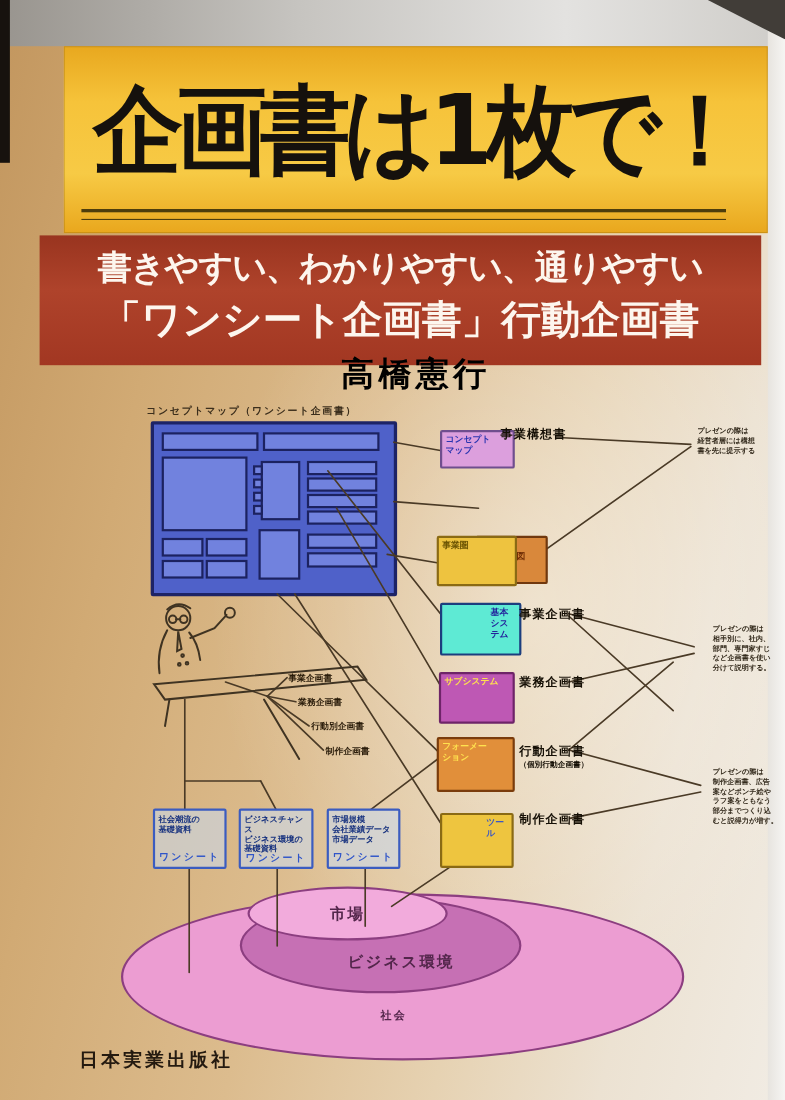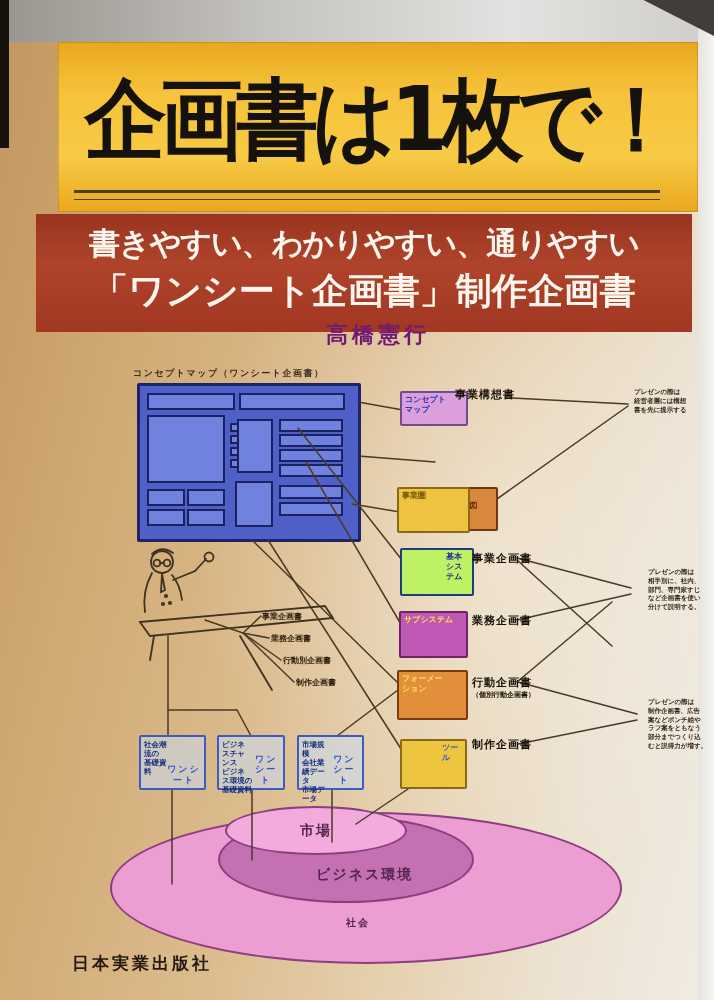--- a/index.html
+++ b/index.html
@@ -43,42 +43,42 @@
   
   .band-sub{
     left:36px;top:214px;width:656px;height:118px;z-index:3;color:#fdf6ee;
     background:linear-gradient(180deg,#99341f 0%,#af432b 42%,#a23722 100%);
     text-align:center;
   }
   .band-sub .l1{margin-top:9px;font-size:31px;font-weight:800;letter-spacing:-1px;}
   .band-sub .l2{margin-top:2px;font-size:36px;font-weight:800;letter-spacing:0px;}
 
   .author{left:58px;top:320px;width:640px;z-index:3;text-align:center;
-    font-size:22px;font-weight:800;color:#701a75;letter-spacing:4px;}
+    font-size:30px;font-weight:800;color:#000000;letter-spacing:4px;}
 
   
   .caption{left:133px;top:367px;z-index:4;font-size:9px;font-weight:700;
     color:#3b2e1c;letter-spacing:1.5px;}
 
   .panel{left:137px;top:383px;width:224px;height:159px;z-index:2;
     background:#4f61c9;border:3px solid #1d2366;box-sizing:border-box;border-radius:2px;}
 
   .sheetbox{z-index:4;box-sizing:border-box;border:2px solid;border-radius:2px;
     font-size:8px;font-weight:700;padding:2px 3px;line-height:1.25;}
 
   .doclabel{z-index:5;font-size:11px;font-weight:800;color:#161006;letter-spacing:1px;white-space:nowrap;}
   .doclabel .sub{font-size:7px;font-weight:700;letter-spacing:0;}
 
   .fanlabel{z-index:5;font-size:8px;font-weight:800;color:#2a1c0a;white-space:nowrap;}
 
   .note{z-index:5;font-size:6.5px;line-height:1.35;color:#332a1c;font-weight:600;}
 
   .datasheet{z-index:4;box-sizing:border-box;border:2px solid #3b5cc0;border-radius:2px;
     background:rgba(200,218,242,0.55);color:#15307e;font-size:7.5px;font-weight:700;
-    line-height:1.2;padding:3px 3px 2px 3px;display:flex;flex-direction:row;}
+    line-height:1.2;padding:3px 3px 2px 3px;display:flex;flex-direction:column;}
   .datasheet .tag{margin-top:auto;text-align:center;color:#2f55c9;font-size:9px;letter-spacing:2px;}
 
   .ring{z-index:1;border-radius:50%;box-sizing:border-box;border:2px solid #8c3e80;}
   .ring-outer{left:110px;top:812px;width:512px;height:152px;background:#ec9dd2;}
   .ring-mid{left:218px;top:816px;width:256px;height:87px;background:#c670b4;}
   .ring-inner{left:225px;top:806px;width:182px;height:49px;background:#f2abdc;}
   .ringlabel{z-index:4;font-size:14px;font-weight:700;color:#53264b;letter-spacing:2px;}
 
   .publisher{left:72px;top:952px;z-index:4;font-size:17px;font-weight:800;
     color:#241a10;letter-spacing:3px;}
@@ -97,21 +97,21 @@
   <div class="abs corner-tr"></div>
   <div class="abs edge-right"></div>
 
   <div class="abs band-title">
     <div class="title">企画書は1枚で！</div>
     <div class="title-rule"></div>
   </div>
 
   <div class="abs band-sub">
     <div class="l1">書きやすい、わかりやすい、通りやすい</div>
-    <div class="l2">「ワンシート企画書」制作企画書</div>
+    <div class="l2">「ワンシート企画書」行動企画書</div>
   </div>
 
   <div class="abs author">高橋憲行</div>
 
   <div class="abs caption">コンセプトマップ（ワンシート企画書）</div>
 
   <div class="abs panel">
     <svg width="218" height="153" viewBox="0 0 218 153">
       <g fill="#7182de" stroke="#1c2260" stroke-width="2">
         <rect x="8" y="8" width="86" height="15"></rect>
@@ -172,21 +172,21 @@
       <line x1="332" y1="790" x2="332" y2="842"></line>
       <line x1="408" y1="789" x2="356" y2="824"></line>
     </g>
   </svg>
 
   <div class="abs sheetbox pre" style="left:400px;top:391px;width:68px;height:35px;background:#dc9fdd;border-color:#6f4e8e;color:#2a35b0;">コンセプト
 マップ</div>
   <div class="abs sheetbox pre" style="left:432px;top:441px;width:66px;height:44px;background:#d9883b;border-color:#70380e;color:#6e2c04;margin-top:46px;">事業
 イメージ図</div>
   <div class="abs sheetbox pre" style="left:397px;top:487px;width:73px;height:46px;background:#eec33f;border-color:#8a6a14;color:#6e5604;">事業圏</div>
-  <div class="abs sheetbox pre" style="left:400px;top:548px;width:74px;height:48px;background:#bef264;border-color:#1c3e7e;color:#23249c;padding-left:44px;">基本システム</div>
+  <div class="abs sheetbox pre" style="left:400px;top:548px;width:74px;height:48px;background:#5eead4;border-color:#1c3e7e;color:#23249c;padding-left:44px;">基本システム</div>
   <div class="abs sheetbox pre" style="left:399px;top:611px;width:69px;height:47px;background:#be58b4;border-color:#6e2468;color:#ffe14e;">サブシステム</div>
   <div class="abs sheetbox pre" style="left:397px;top:670px;width:71px;height:50px;background:#e18f3a;border-color:#7a3c0c;color:#ffe14e;">フォーメー
 ション</div>
   <div class="abs sheetbox pre" style="left:400px;top:739px;width:67px;height:50px;background:#eec53f;border-color:#8a6a14;color:#3a57c4;padding-left:40px;">ツール</div>
 
   <div class="abs doclabel" style="left:455px;top:387px;">事業構想書</div>
   <div class="abs doclabel" style="left:472px;top:551px;">事業企画書</div>
   <div class="abs doclabel" style="left:472px;top:613px;">業務企画書</div>
   <div class="abs doclabel" style="left:472px;top:675px;">
     <div>行動企画書</div>

